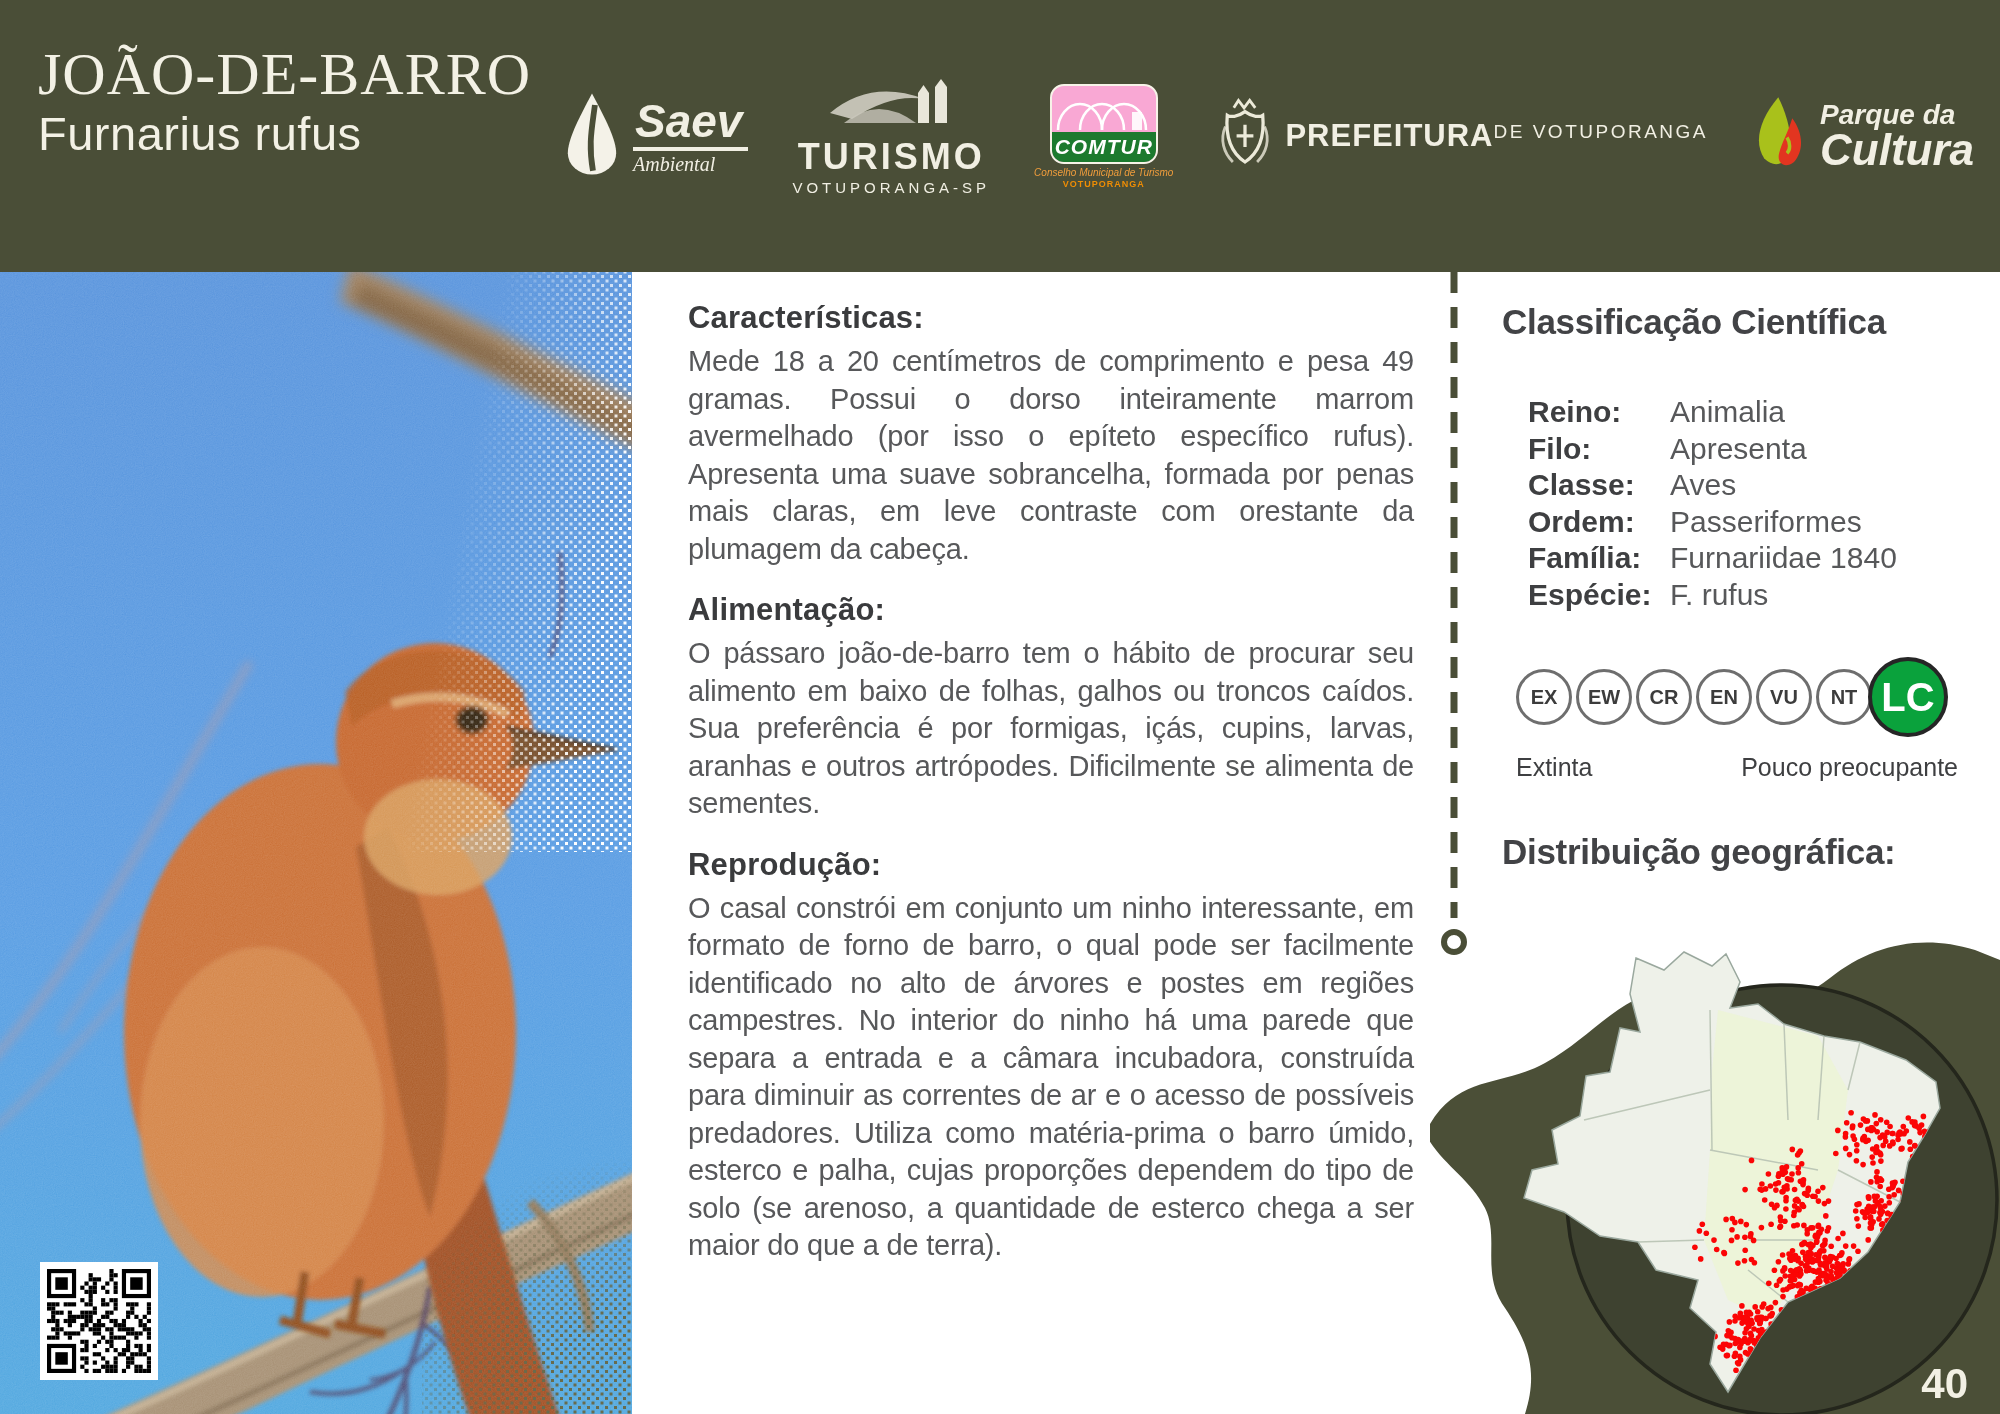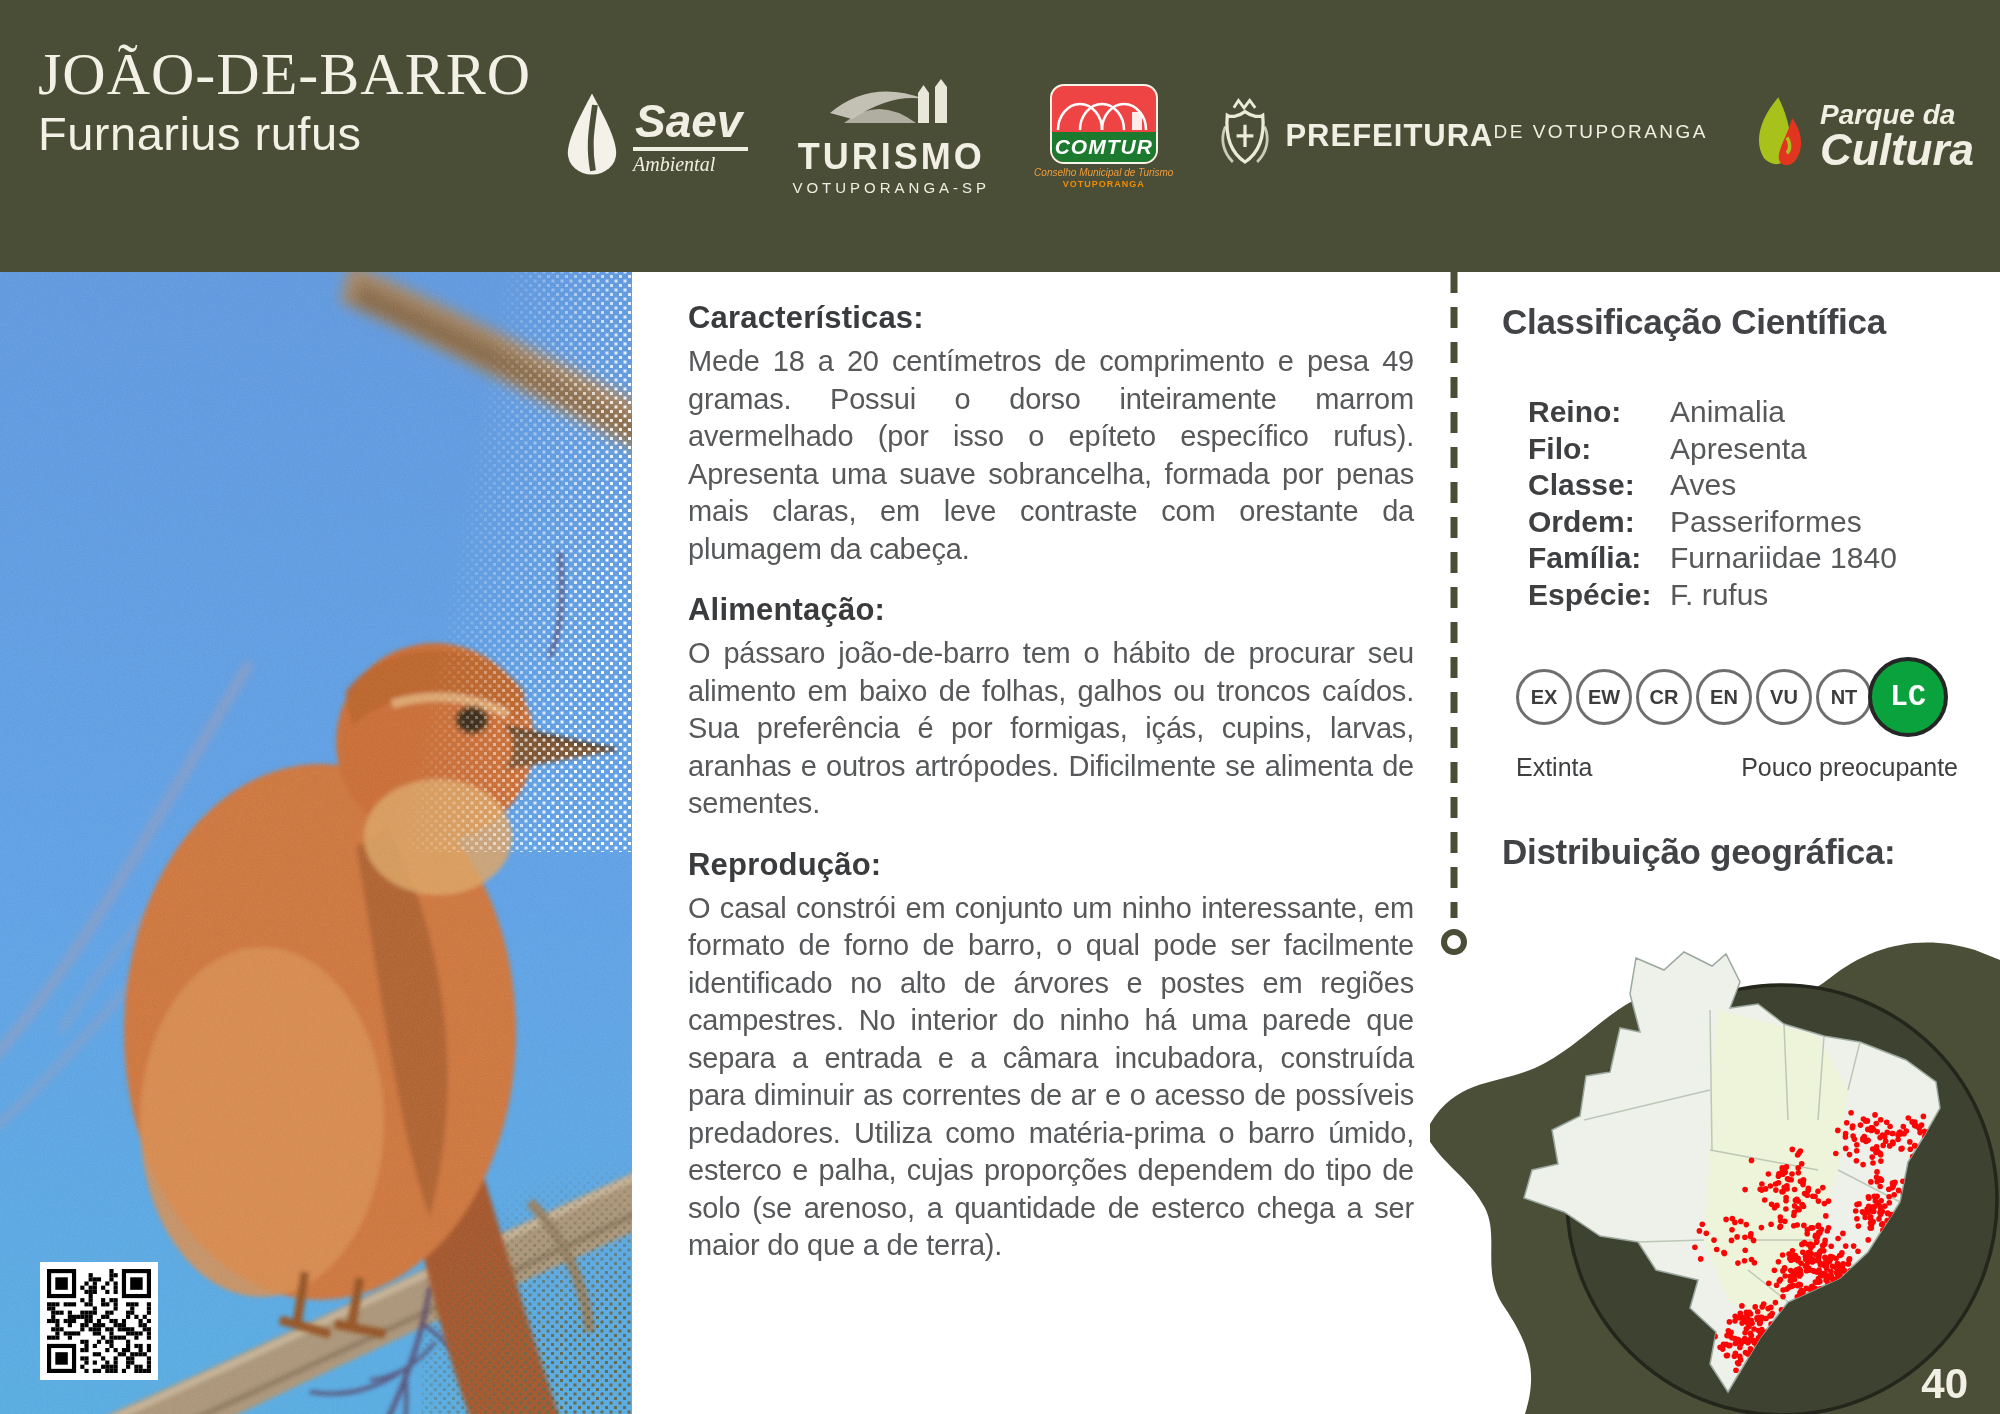--- a/index.html
+++ b/index.html
@@ -15,21 +15,21 @@
   .logos{position:absolute;right:26px;top:0;height:272px;display:flex;align-items:center;gap:44px;color:#f1efe3;}
   .logo{display:flex;align-items:center;gap:12px;}
   .logo.col{flex-direction:column;gap:2px;}
   .saev-text{display:flex;flex-direction:column;align-items:flex-start;}
   .saev-name{font-size:46px;font-style:italic;font-weight:600;border-bottom:4px solid #f1efe3;
              line-height:48px;padding:0 6px 2px 2px;}
   .saev-sub{font-family:"Liberation Serif",serif;font-style:italic;font-size:20px;margin-top:2px;}
   .tur-name{font-size:36px;font-weight:bold;letter-spacing:3px;line-height:36px;}
   .tur-sub{font-size:15px;letter-spacing:4px;margin-top:2px;}
   .comtur{display:flex;flex-direction:column;align-items:center;}
-  .comtur-badge{width:104px;height:76px;border-radius:14px;overflow:hidden;background:#ef4444;
+  .comtur-badge{width:104px;height:76px;border-radius:14px;overflow:hidden;background:#f9a8d4;
                 border:2px solid #f7f3e8;position:relative;}
   .comtur-band{position:absolute;left:0;right:0;bottom:0;height:30px;background:#1c7a2e;
                display:flex;align-items:center;justify-content:center;}
   .comtur-name{color:#fff;font-weight:bold;font-style:italic;font-size:21px;letter-spacing:1px;}
   .comtur-sub{color:#f09d3c;font-style:italic;font-size:10px;margin-top:3px;}
   .comtur-sub2{color:#ef8d04;font-weight:bold;font-size:9px;letter-spacing:1px;margin-top:1px;}
   .pref-text{display:flex;flex-direction:row;}
   .pref-name{font-size:31px;font-weight:bold;letter-spacing:1px;line-height:32px;}
   .pref-sub{font-size:19px;letter-spacing:2.5px;margin-top:1px;}
   .parque-text{display:flex;flex-direction:column;font-style:italic;}
@@ -66,21 +66,21 @@
   .right-col h2{margin:0;font-size:35px;font-weight:bold;color:#424346;letter-spacing:-.3px;}
   .class-rows{margin:52px 0 0 26px;}
   .class-row{display:flex;font-size:30px;line-height:36.5px;}
   .class-row .lbl{width:142px;font-weight:bold;color:#3e3f41;flex:none;}
   .class-row .val{color:#57585a;}
   .status-row{display:flex;align-items:center;margin:44px 0 0 14px;}
   .status-circle{width:50px;height:50px;border:3px solid #6e6e6e;border-radius:50%;background:#fff;
                  display:flex;align-items:center;justify-content:center;
                  font-size:20px;font-weight:bold;color:#3c3c3c;margin-right:4px;flex:none;}
   .status-circle.active{width:72px;height:72px;border:4px solid #262626;color:#fff;
-                        font-size:30px;margin-left:-8px;margin-right:0;font-family:Liberation Mono, monospace;}
+                        font-size:40px;margin-left:-8px;margin-right:0;}
   .status-labels{display:flex;justify-content:space-between;margin:16px 0 0 14px;width:442px;
                  font-size:25px;color:#3e3f41;}
   .dist-heading{margin-top:50px !important;}
 
   
   .map-area{position:absolute;left:1430px;top:938px;width:570px;height:476px;}
   .page-num{position:absolute;right:32px;bottom:6px;font-size:42px;font-weight:bold;color:#f2f0e4;margin-left:33px;}
 </style>
 </head>
 <body>

